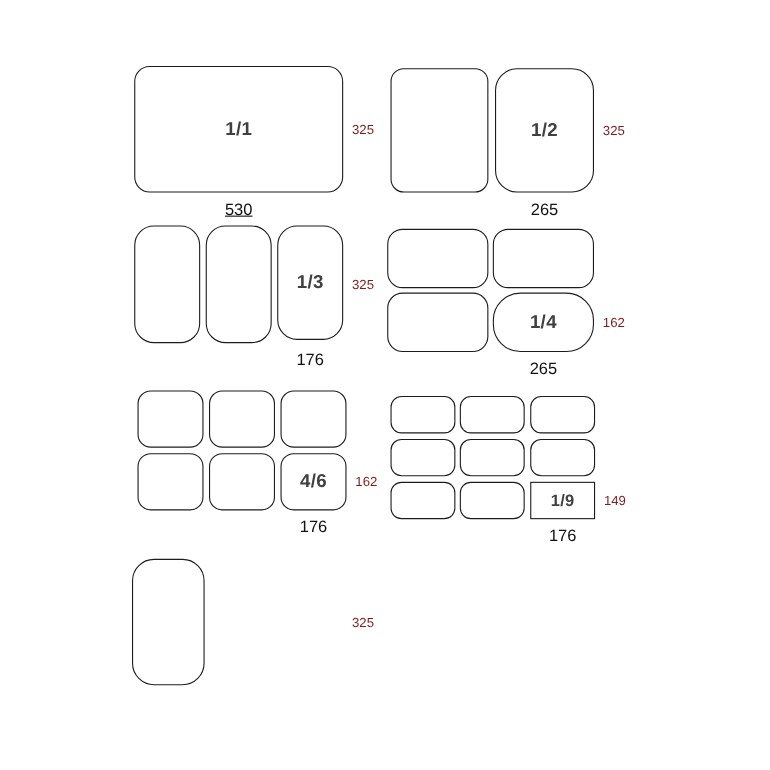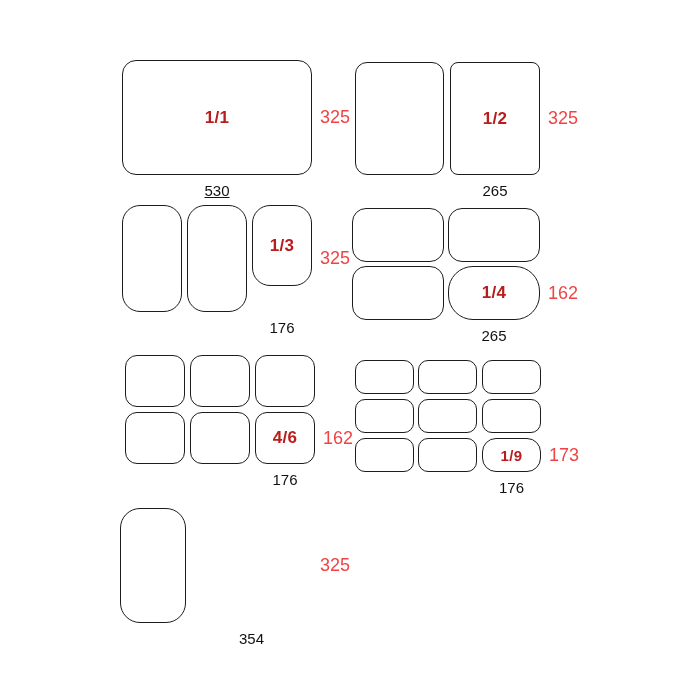--- a/index.html
+++ b/index.html
@@ -23,32 +23,32 @@
     box-sizing: border-box;
     border: 1.6px solid #1c1c1c;
     background: #ffffff;
     display: flex;
     align-items: center;
     justify-content: center;
   }
   .pan-label {
     font-weight: bold;
     font-size: 17px;
-    color: #b91c1c;
+    color: #404040;
     letter-spacing: 0.3px;
   }
   .dim-right {
     position: absolute;
     left: calc(100% + 8px);
     top: 0;
     height: 100%;
     display: flex;
     align-items: center;
-    font-size: 18px;
-    color: #ef4444;
+    font-size: 12px;
+    color: #7f1d1d;
     white-space: nowrap;
   }
   .dim-bottom {
     position: absolute;
     top: calc(100% + 7px);
     text-align: center;
     font-size: 15px;
     color: #111111;
     white-space: nowrap;
   }
@@ -61,31 +61,31 @@
   <div class="panel" style="left:122px; top:60px; width:190px; height:115px;">
     <div class="pan" style="left:0; top:0; width:190px; height:115px; border-radius:14px;">
       <span class="pan-label">1/1</span>
     </div>
     <div class="dim-right">325</div>
     <div class="dim-bottom" style="left:0; width:100%;text-decoration:underline;">530</div>
   </div>
 
   <div class="panel" style="left:355px; top:62px; width:185px; height:113px;">
     <div class="pan" style="left:0; top:0; width:89px; height:113px; border-radius:12px;"></div>
-    <div class="pan" style="left:95px; top:0; width:90px; height:113px; border-radius:8px;">
+    <div class="pan" style="left:95px; top:0; width:90px; height:113px; border-radius:20px;">
       <span class="pan-label">1/2</span>
     </div>
     <div class="dim-right">325</div>
     <div class="dim-bottom" style="left:95px; width:90px;">265</div>
   </div>
 
   <div class="panel" style="left:122px; top:205px; width:190px; height:107px;">
     <div class="pan" style="left:0; top:0; width:60px; height:107px; border-radius:18px;"></div>
     <div class="pan" style="left:65px; top:0; width:60px; height:107px; border-radius:18px;"></div>
-    <div class="pan" style="left:130px; top:0; width:60px; height:81px; border-radius:18px;">
+    <div class="pan" style="left:130px; top:0; width:60px; height:104px; border-radius:18px;">
       <span class="pan-label">1/3</span>
     </div>
     <div class="dim-right">325</div>
     <div class="dim-bottom" style="left:130px; width:60px;">176</div>
   </div>
 
   <div class="panel" style="left:352px; top:208px; width:188px; height:112px;">
     <div class="pan" style="left:0; top:0; width:92px; height:54px; border-radius:14px;"></div>
     <div class="pan" style="left:96px; top:0; width:92px; height:54px; border-radius:14px;"></div>
     <div class="pan" style="left:0; top:58px; width:92px; height:54px; border-radius:14px;"></div>
@@ -111,26 +111,25 @@
 
   <div class="panel" style="left:355px; top:360px; width:186px; height:112px;">
     <div class="pan" style="left:0; top:0; width:59px; height:34px; border-radius:10px;"></div>
     <div class="pan" style="left:63px; top:0; width:59px; height:34px; border-radius:10px;"></div>
     <div class="pan" style="left:127px; top:0; width:59px; height:34px; border-radius:10px;"></div>
     <div class="pan" style="left:0; top:39px; width:59px; height:34px; border-radius:10px;"></div>
     <div class="pan" style="left:63px; top:39px; width:59px; height:34px; border-radius:10px;"></div>
     <div class="pan" style="left:127px; top:39px; width:59px; height:34px; border-radius:10px;"></div>
     <div class="pan" style="left:0; top:78px; width:59px; height:34px; border-radius:10px;"></div>
     <div class="pan" style="left:63px; top:78px; width:59px; height:34px; border-radius:10px;"></div>
-    <div class="pan" style="left:127px; top:78px; width:59px; height:34px; border-radius:14px;">
+    <div class="pan" style="left:127px; top:78px; width:59px; height:34px; border-radius:0;">
       <span class="pan-label" style="font-size:15px;">1/9</span>
     </div>
-    <div class="dim-right" style="top:78px; height:34px;">173</div>
+    <div class="dim-right" style="top:78px; height:34px;">149</div>
     <div class="dim-bottom" style="left:127px; width:59px;">176</div>
   </div>
 
   <div class="panel" style="left:120px; top:508px; width:192px; height:115px;">
     <div class="pan" style="left:0; top:0; width:66px; height:115px; border-radius:20px;"></div>
     <div class="dim-right">325</div>
-    <div class="dim-bottom" style="left:71px; width:121px;">354</div>
   </div>
 
 </div>
 
 </body></html>

